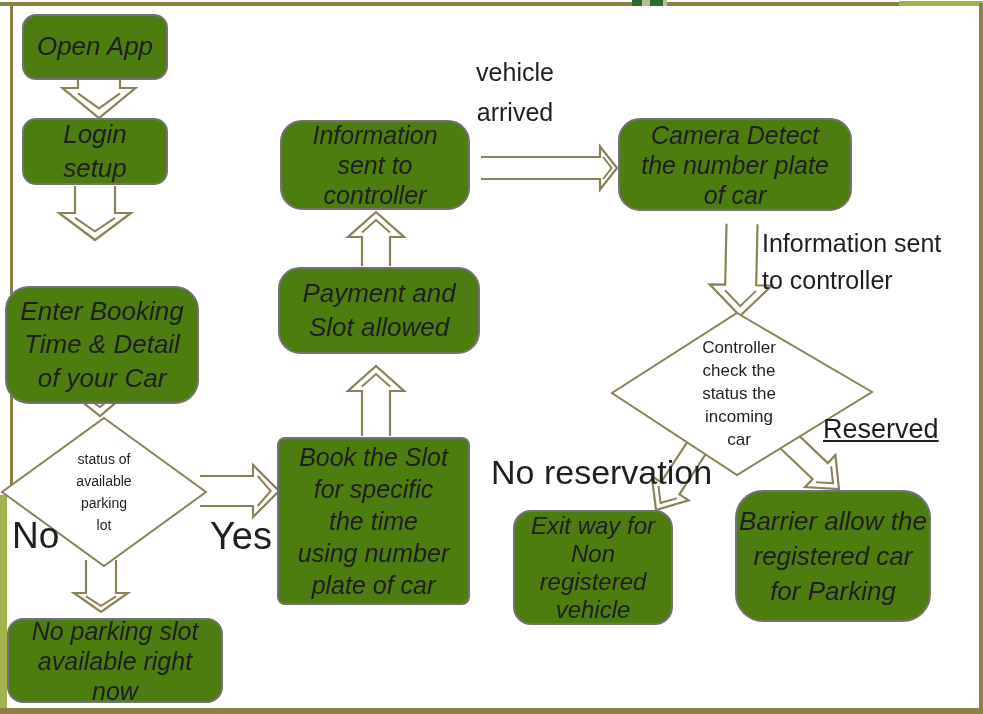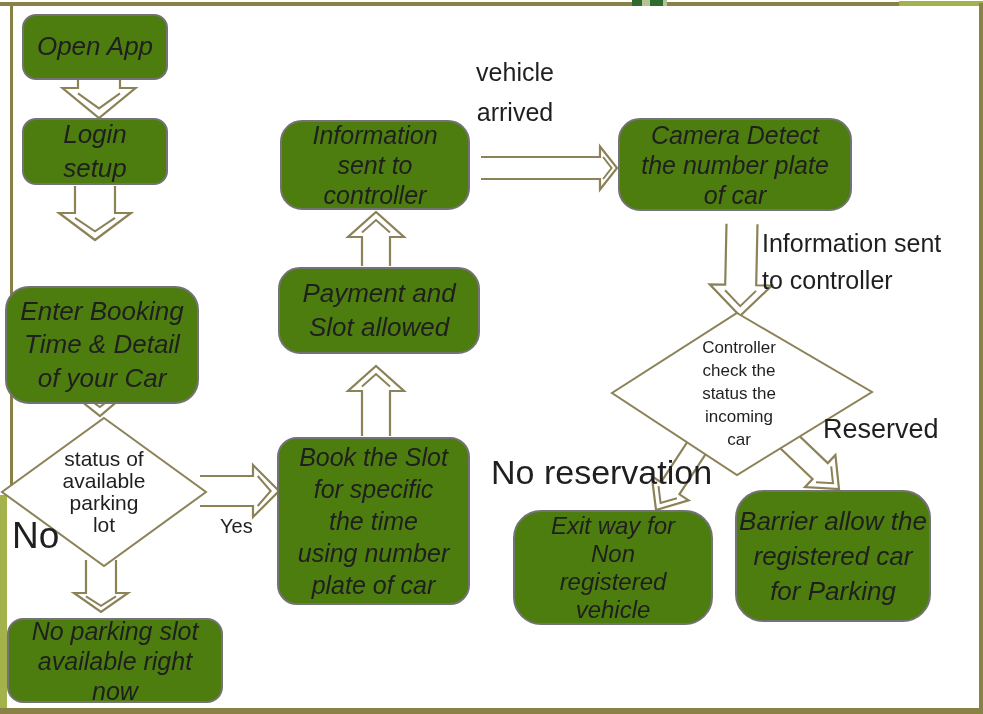--- a/index.html
+++ b/index.html
@@ -68,51 +68,51 @@
 
 <div class="node" style="left:22px;top:14px;width:146px;height:66px;border-radius:14px;">Open App</div>
 <div class="node" style="left:22px;top:118px;width:146px;height:67px;border-radius:14px;">Login
 setup</div>
 <div class="node" style="left:5px;top:250px;width:194px;height:118px;border-radius:24px;margin-top:36px;">Enter Booking
 Time &amp; Detail
 of your Car</div>
 <div class="node" style="left:7px;top:618px;width:216px;height:85px;border-radius:16px;font-size:25px;line-height:30px;">No parking slot
 available right
 now</div>
-<div class="node" style="left:277px;top:437px;width:193px;height:168px;border-radius:20px;font-size:25px;line-height:32px;">Book the Slot
+<div class="node" style="left:277px;top:437px;width:193px;height:168px;border-radius:8px;font-size:25px;line-height:32px;">Book the Slot
 for specific
 the time
 using number
 plate of car</div>
 <div class="node" style="left:278px;top:267px;width:202px;height:87px;border-radius:22px;">Payment and
 Slot allowed</div>
 <div class="node" style="left:280px;top:120px;width:190px;height:90px;border-radius:22px;font-size:25px;line-height:30px;">Information
 sent to
 controller</div>
 <div class="node" style="left:618px;top:118px;width:234px;height:93px;border-radius:22px;font-size:25px;line-height:30px;">Camera Detect
 the number plate
 of car</div>
-<div class="node" style="left:513px;top:510px;width:200px;height:115px;border-radius:28px;font-size:24px;line-height:28px;">Exit way for
+<div class="node" style="left:513px;top:510px;width:160px;height:115px;border-radius:18px;font-size:24px;line-height:28px;">Exit way for
 Non
 registered
 vehicle</div>
 <div class="node" style="left:735px;top:490px;width:196px;height:132px;border-radius:28px;line-height:35px;">Barrier allow the
 registered car
 for Parking</div>
 
-<div class="dtext" style="left:34px;top:448px;width:140px;font-size:21px;line-height:22px;">status of
+<div class="dtext" style="left:34px;top:448px;width:140px;font-size:14px;line-height:22px;">status of
 available
 parking
 lot</div>
 <div class="dtext" style="left:660px;top:336px;width:158px;font-size:17px;line-height:23px;">Controller
 check the
 status the
 incoming
 car</div>
 
 <div class="lbl" style="left:12px;top:515px;font-size:37px;">No</div>
-<div class="lbl" style="left:220px;top:515px;font-size:20px;">Yes</div>
+<div class="lbl" style="left:210px;top:515px;font-size:38px;">Yes</div>
 <div class="lbl" style="left:445px;top:52px;width:140px;text-align:center;font-size:25px;line-height:40px;">vehicle
 arrived</div>
 <div class="lbl" style="left:762px;top:225px;font-size:25px;line-height:37px;">Information sent
 to controller</div>
 <div class="lbl" style="left:491px;top:453px;font-size:34px;">No reservation</div>
-<div class="lbl" style="left:823px;top:414px;font-size:27px;">Reserved</div>
+<div class="lbl" style="left:823px;top:414px;font-size:27px;text-decoration:underline;">Reserved</div>
 
 </body></html>

